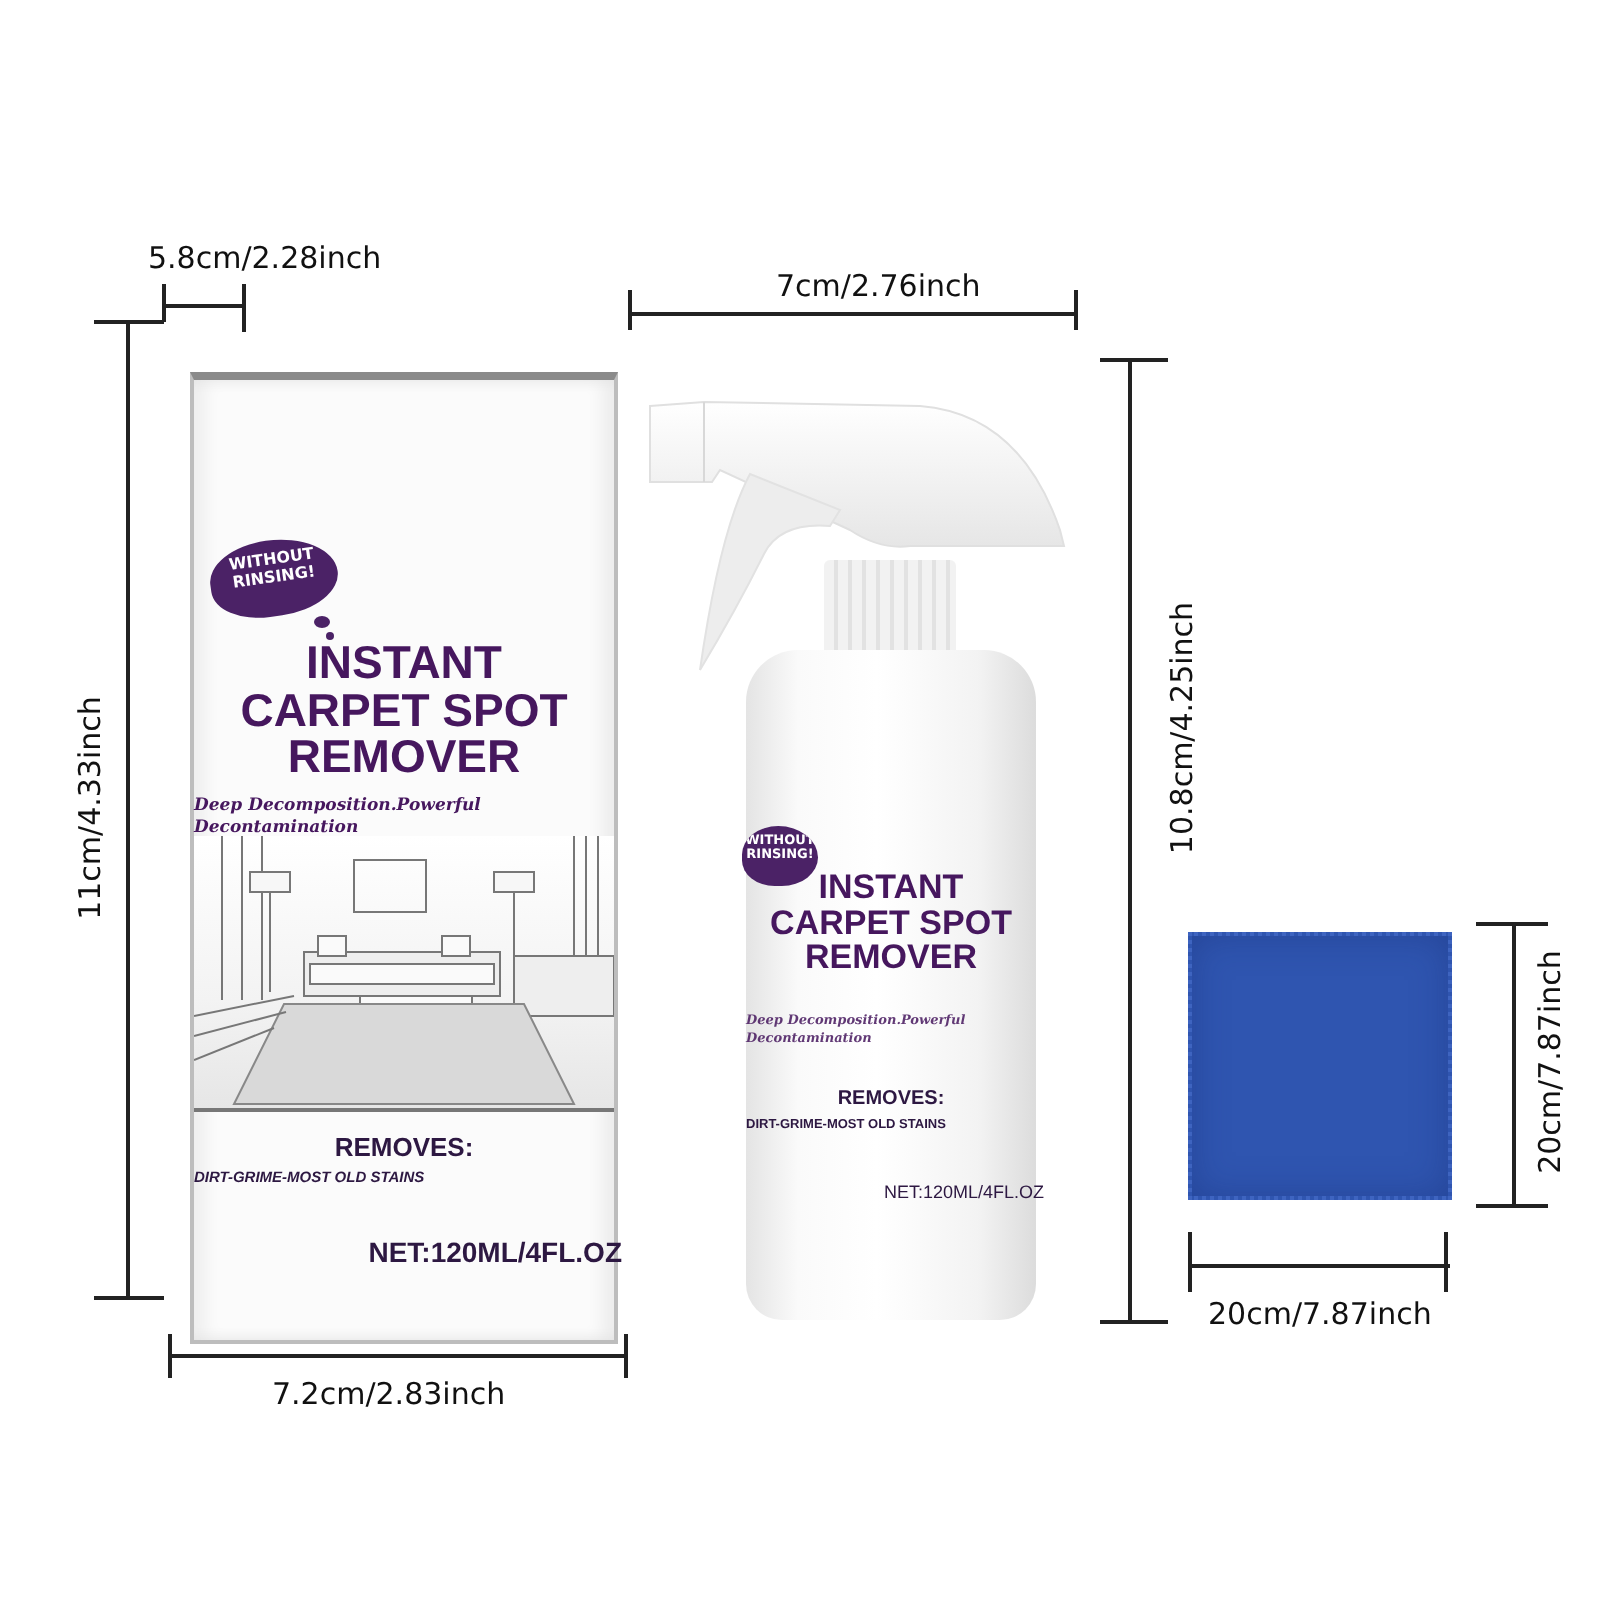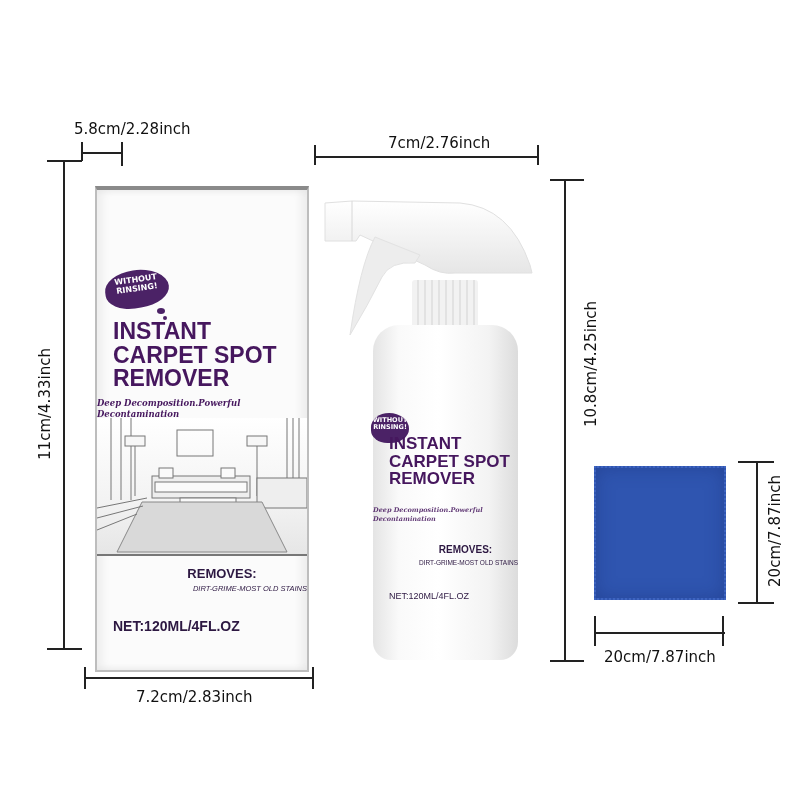--- a/index.html
+++ b/index.html
@@ -4,25 +4,25 @@
 <style>
   html,body{margin:0;padding:0;background:#ffffff;}
   body{width:800px;height:800px;position:relative;overflow:hidden;font-family:"DejaVu Sans","Liberation Sans",sans-serif;color:#111;}
   .abs{position:absolute;}
   .dim-text{font-size:15px;color:#111;white-space:nowrap;}
   .line{background:#222;position:absolute;}
   .vtext{position:absolute;white-space:nowrap;font-size:15px;color:#111;transform:rotate(-90deg);transform-origin:center center;}
   
   .box{position:absolute;left:95px;top:186px;width:210px;height:480px;background:#fbfbfb;border:2px solid #bdbdbd;border-top:4px solid #8a8a8a;box-shadow:inset -6px 0 8px rgba(0,0,0,0.06),inset 6px 0 8px rgba(0,0,0,0.05);}
   .badge{position:absolute;background:#4b2266;color:#fff;border-radius:50% 55% 50% 45%;font-weight:bold;text-align:center;line-height:1.1;}
-  .title{position:absolute;left:0;width:100%;text-align:left;color:#46175e;font-family:"Liberation Sans",sans-serif;font-weight:bold;line-height:1.03;padding-left:16px;}
+  .title{position:absolute;left:0;width:100%;text-align:center;color:#46175e;font-family:"Liberation Sans",sans-serif;font-weight:bold;line-height:1.03;}
   .sub{position:absolute;left:0;width:100%;text-align:left;color:#46175e;font-family:"DejaVu Serif",serif;font-style:italic;font-weight:bold;}
-  .removes{position:absolute;left:0;width:100%;text-align:center;color:#2d1842;font-family:"Liberation Sans",sans-serif;font-weight:bold;padding-left:20px;}
-  .stains{position:absolute;left:0;width:100%;text-align:right;color:#2d1842;font-family:"Liberation Sans",sans-serif;font-weight:normal;font-style:italic;}
-  .net{position:absolute;left:16px;width:100%;text-align:left;color:#2d1842;font-family:"Liberation Sans",sans-serif;font-weight:bold;}
+  .removes{position:absolute;left:0;width:100%;text-align:center;color:#2d1842;font-family:"Liberation Sans",sans-serif;font-weight:bold;}
+  .stains{position:absolute;left:0;width:100%;text-align:left;color:#2d1842;font-family:"Liberation Sans",sans-serif;font-weight:bold;font-style:italic;}
+  .net{position:absolute;left:4px;width:100%;text-align:right;color:#2d1842;font-family:"Liberation Sans",sans-serif;font-weight:bold;}
   
   .bottle-body{position:absolute;left:373px;top:325px;width:145px;height:335px;border-radius:26px 26px 18px 18px;background:linear-gradient(90deg,#e4e4e4 0%,#fafafa 18%,#ffffff 45%,#f3f3f3 80%,#dcdcdc 100%);}
   .cap{position:absolute;left:412px;top:280px;width:66px;height:50px;background:repeating-linear-gradient(90deg,#f2f2f2 0 5px,#e2e2e2 5px 7px);border-radius:3px;}
   .cloth{position:absolute;left:594px;top:466px;width:128px;height:130px;background:#2f55b0;border:2px dotted #3e64c0;box-shadow:inset 0 0 18px rgba(20,40,110,0.35);}
 </style>
 </head>
 <body>
 
 <div class="abs dim-text" style="left:50px;top:120px;margin-left:24px;">5.8cm/2.28inch</div>
 <div>

